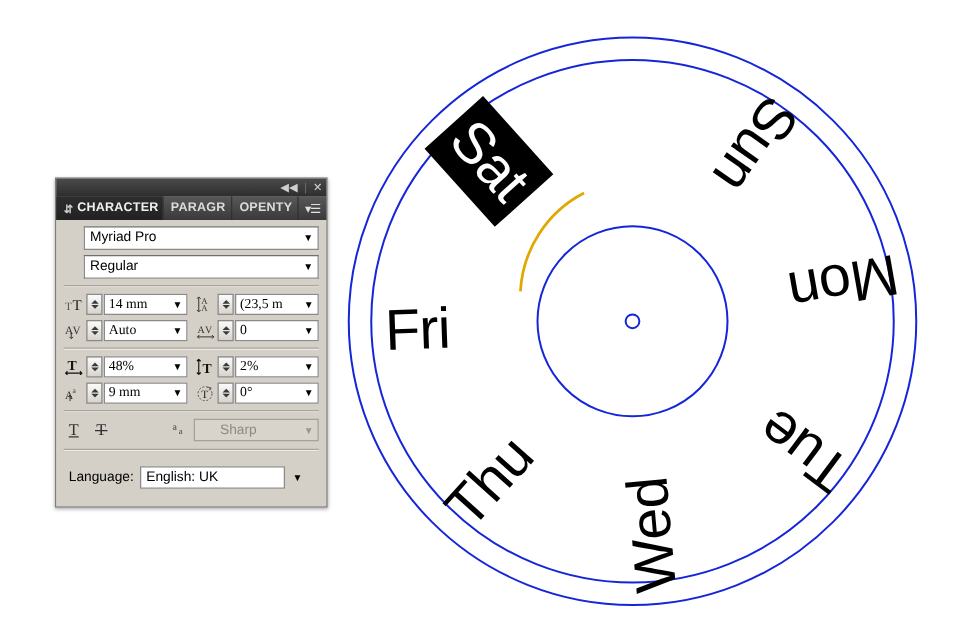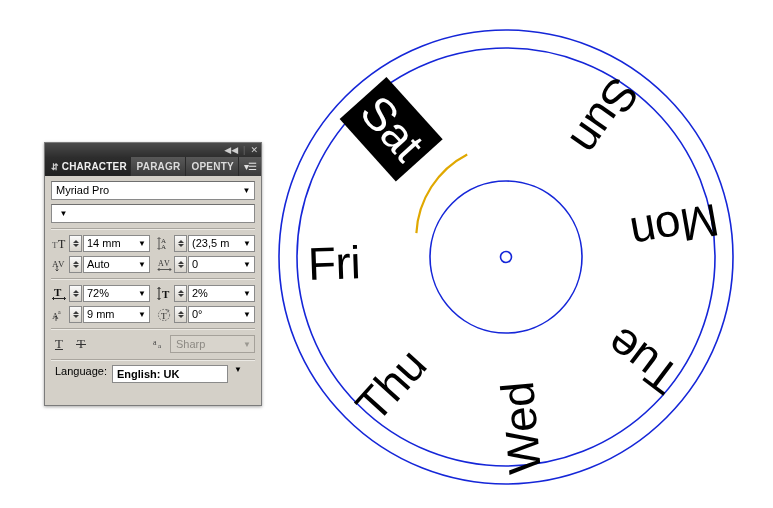--- a/index.html
+++ b/index.html
@@ -85,21 +85,21 @@
   .tab-menu {
     display:flex; align-items:center; padding:0 5px;
     background: linear-gradient(to bottom,#585858,#3a3a3a);
     color:#e0e0e0; font-size:10px; letter-spacing:-1px;
   }
 
   .panel-body {
     background: #d4d0c8;
     padding: 5px 6px 6px 6px;
   }
-  .combo-row { margin-bottom: 4px; }
+  .combo-row { margin-bottom: 4px; margin-left: 16px; }
   .combo {
     display: flex; align-items: center;
     height: 17px;
     background: #ffffff;
     border: 1px solid #8a8a8a;
     border-top-color: #6f6f6f;
     padding: 0 0 0 4px;
     font-size: 11px;
   }
   .combo .val { flex: 1; line-height: 17px; }
@@ -146,20 +146,21 @@
   .inputbox {
     flex: 1;
     height: 15px;
     background: #ffffff;
     border: 1px solid #8a8a8a;
     display: flex; align-items: center;
     padding-left: 3px;
     font-size: 11px;
     min-width: 0;
     overflow: hidden;
+    font-family: Liberation Serif, serif;
   }
   .inputbox .txt { flex:1; white-space:nowrap; overflow:hidden; }
   .inputbox .arrow { width:14px; text-align:center; font-size:8px; }
 
   .style-row {
     display: flex; align-items: center;
     height: 20px;
     gap: 14px;
     padding-left: 4px;
   }
@@ -179,36 +180,35 @@
   .aa-group {
     margin-left: auto;
     display: flex; align-items: center; gap: 3px;
   }
   .aa-icon { font-size: 11px; color:#555; font-family:"Liberation Serif",serif;}
   .aa-select {
     width: 78px; height: 16px;
     background: #d8d4cc;
     border: 1px solid #a5a19a;
     display:flex; align-items:center;
-    padding-left:5px; font-size:11px; color:#8d8a84;
+    padding-left:20px; font-size:11px; color:#8d8a84;
   }
   .aa-select .arrow { margin-left:auto; width:14px; text-align:center; font-size:8px; color:#9b9891;}
 
   .lang-row {
-    display:flex; 
+    display:flex; align-items:center;
     height: 34px; padding-left: 4px;
     font-size: 11px;
   }
   .lang-label { margin-right: 5px; }
   .lang-select {
     width: 110px; height: 16px;
     background:#fff; border:1px solid #8a8a8a;
     display:flex; align-items:center; padding-left:4px;
     font-size:11px;
-    font-weight:bold;
   }
   .lang-arrow { width:16px; text-align:center; font-size:8px; margin-left:2px; }
 </style>
 </head>
 <body>
 
 <svg id="wheel-canvas" viewBox="0 0 773 508" xmlns="http://www.w3.org/2000/svg">
   <circle cx="506" cy="257" r="227" fill="none" stroke="#1526d8" stroke-width="1.6"></circle>
   <circle cx="506" cy="257" r="209" fill="none" stroke="#1526d8" stroke-width="1.6"></circle>
   <circle cx="506" cy="257" r="76" fill="none" stroke="#1526d8" stroke-width="1.6"></circle>
@@ -253,20 +253,21 @@
 
     <div class="combo-row">
       <div class="combo">
         <span class="val">Myriad Pro</span>
         <span class="arrow">▼</span>
       </div>
     </div>
 
     <div class="combo-row">
       <div class="combo">
+        <span class="val">Regular</span>
         <span class="arrow">▼</span>
       </div>
     </div>
 
     <div class="sep-line"></div>
 
     <div class="field-grid">
 
       <div class="field">
         <span class="f-icon">
@@ -349,21 +350,21 @@
           <svg width="16" height="13" viewBox="0 0 16 13">
             <text x="2" y="9" font-family="Liberation Serif, serif" font-size="11" fill="#111" font-weight="bold">T</text>
             <path d="M0.5 11.5 L13.5 11.5 M2 10 L0.5 11.5 L2 13 M12 10 L13.5 11.5 L12 13" stroke="#111" fill="none" stroke-width="0.9"></path>
           </svg>
         </span>
         <span class="stepper">
             <i class="up"></i>
             <i class="dn"></i>
           </span>
         <span class="inputbox">
-          <span class="txt">72%</span>
+          <span class="txt">48%</span>
           <span class="arrow">▼</span>
         </span>
       </div>
 
       <div class="field">
         <span class="f-icon">
           <svg width="16" height="13" viewBox="0 0 16 13">
             <text x="5" y="11" font-family="Liberation Serif, serif" font-size="11" fill="#111" font-weight="bold">T</text>
             <path d="M2 0.5 L2 12.5 M0.5 2 L2 0.5 L3.5 2 M0.5 11 L2 12.5 L3.5 11" stroke="#111" fill="none" stroke-width="0.9"></path>
           </svg>

